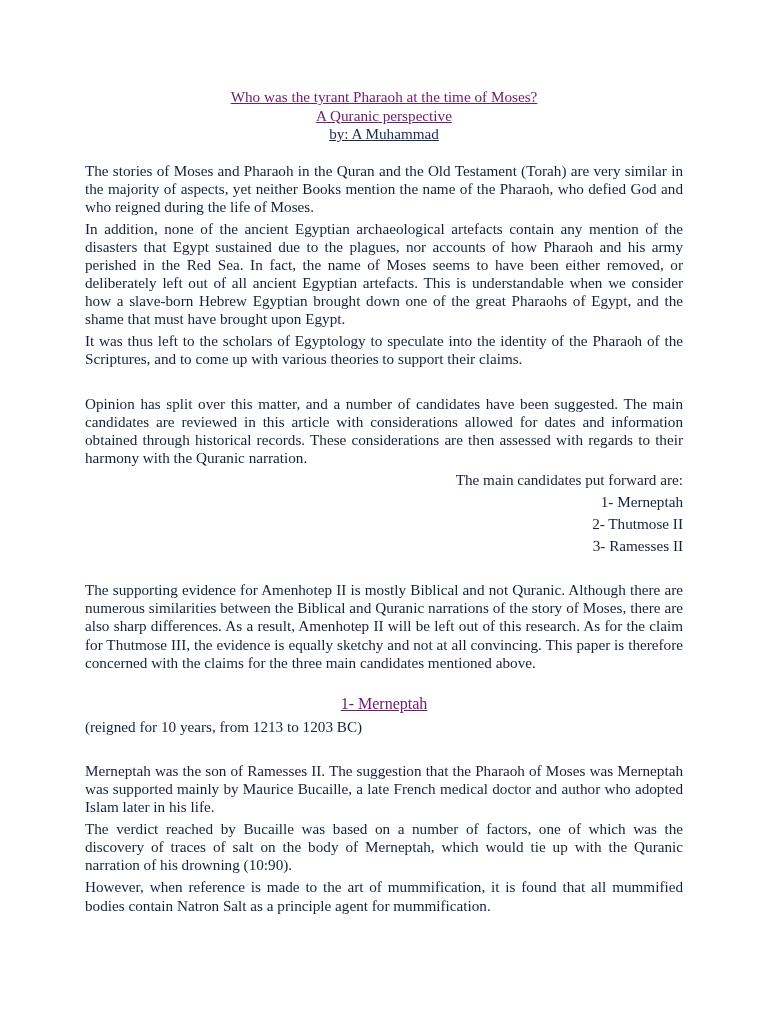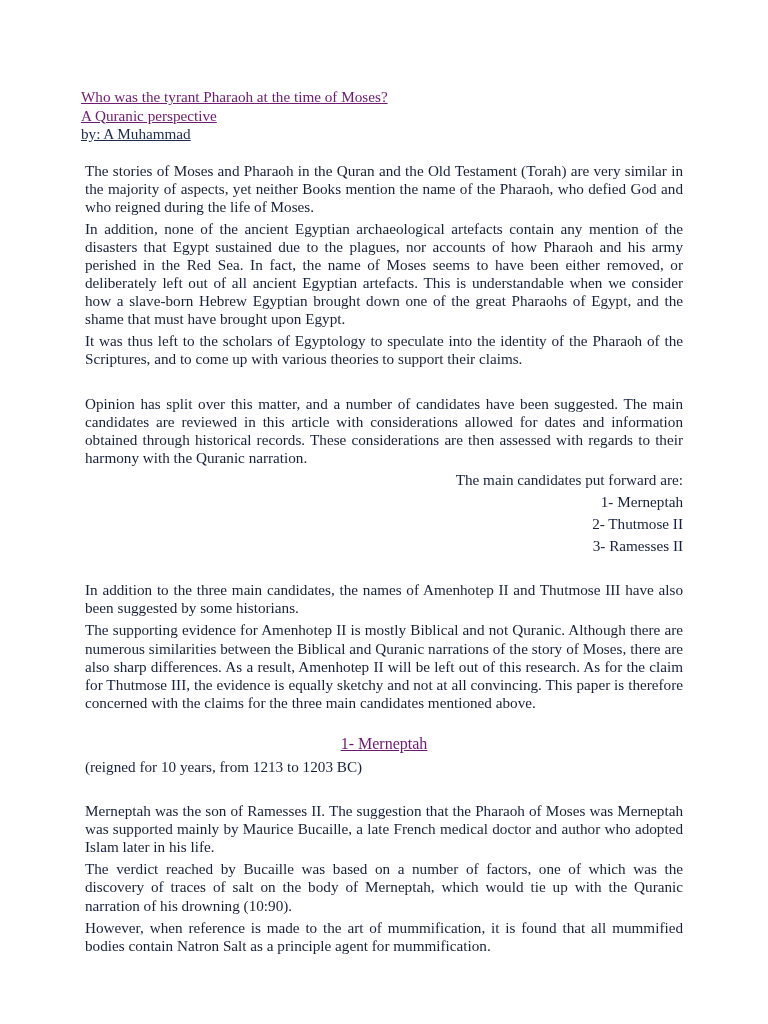--- a/index.html
+++ b/index.html
@@ -6,21 +6,21 @@
   body {
     width: 768px; height: 1024px; background: #ffffff;
     font-family: "Liberation Serif", serif;
     color: #16203a;
     position: relative; overflow: hidden;
   }
   .page {
     position: absolute; left: 81px; top: 88px; width: 606px;
     font-size: 15.2px; line-height: 18.1px;
   }
-  .title-block { text-align: left; margin-bottom: 18px; }
+  .title-block { text-align: center; margin-bottom: 18px; }
   .title { color: #6e1a6e; text-decoration: underline; display: inline-block; line-height: 18.5px; }
   .byline { color: #1c2a50; text-decoration: underline; display: inline-block; line-height: 18.5px; font-family: Liberation Serif, serif; }
   p { margin: 4px; text-align: justify; }
   .gap { height: 18px; }
   .list-item { text-align: right; }
   .section-heading { text-align: center; margin-top: 0px; }
   .section-title { color: #6e1a6e; text-decoration: underline; font-size: 16px; display: inline-block; line-height: 20px; }
   .section-sub { text-align: left; }
 </style>
 </head>
@@ -46,21 +46,20 @@
     <p>Opinion has split over this matter, and a number of candidates have been suggested. The main candidates are reviewed in this article with considerations allowed for dates and information obtained through historical records. These considerations are then assessed with regards to their harmony with the Quranic narration.</p>
     <p class="list-item">The main candidates put forward are:</p>
     <p class="list-item">1- Merneptah</p>
     <p class="list-item">2- Thutmose II</p>
     <p class="list-item">3- Ramesses II</p>
   </section>
 
   <div class="gap"></div>
 
   <section>
-    <p>In addition to the three main candidates, the names of Amenhotep II and Thutmose III have also been suggested by some historians.</p>
     <p>The supporting evidence for Amenhotep II is mostly Biblical and not Quranic. Although there are numerous similarities between the Biblical and Quranic narrations of the story of Moses, there are also sharp differences. As a result, Amenhotep II will be left out of this research. As for the claim for Thutmose III, the evidence is equally sketchy and not at all convincing. This paper is therefore concerned with the claims for the three main candidates mentioned above.</p>
   </section>
 
   <div class="gap"></div>
 
   <section>
     <div class="section-heading"><span class="section-title">1- Merneptah</span></div>
     <p class="section-sub">(reigned for 10 years, from 1213 to 1203 BC)</p>
     <div class="gap"></div>
     <p>Merneptah was the son of Ramesses II. The suggestion that the Pharaoh of Moses was Merneptah was supported mainly by Maurice Bucaille, a late French medical doctor and author who adopted Islam later in his life.</p>

